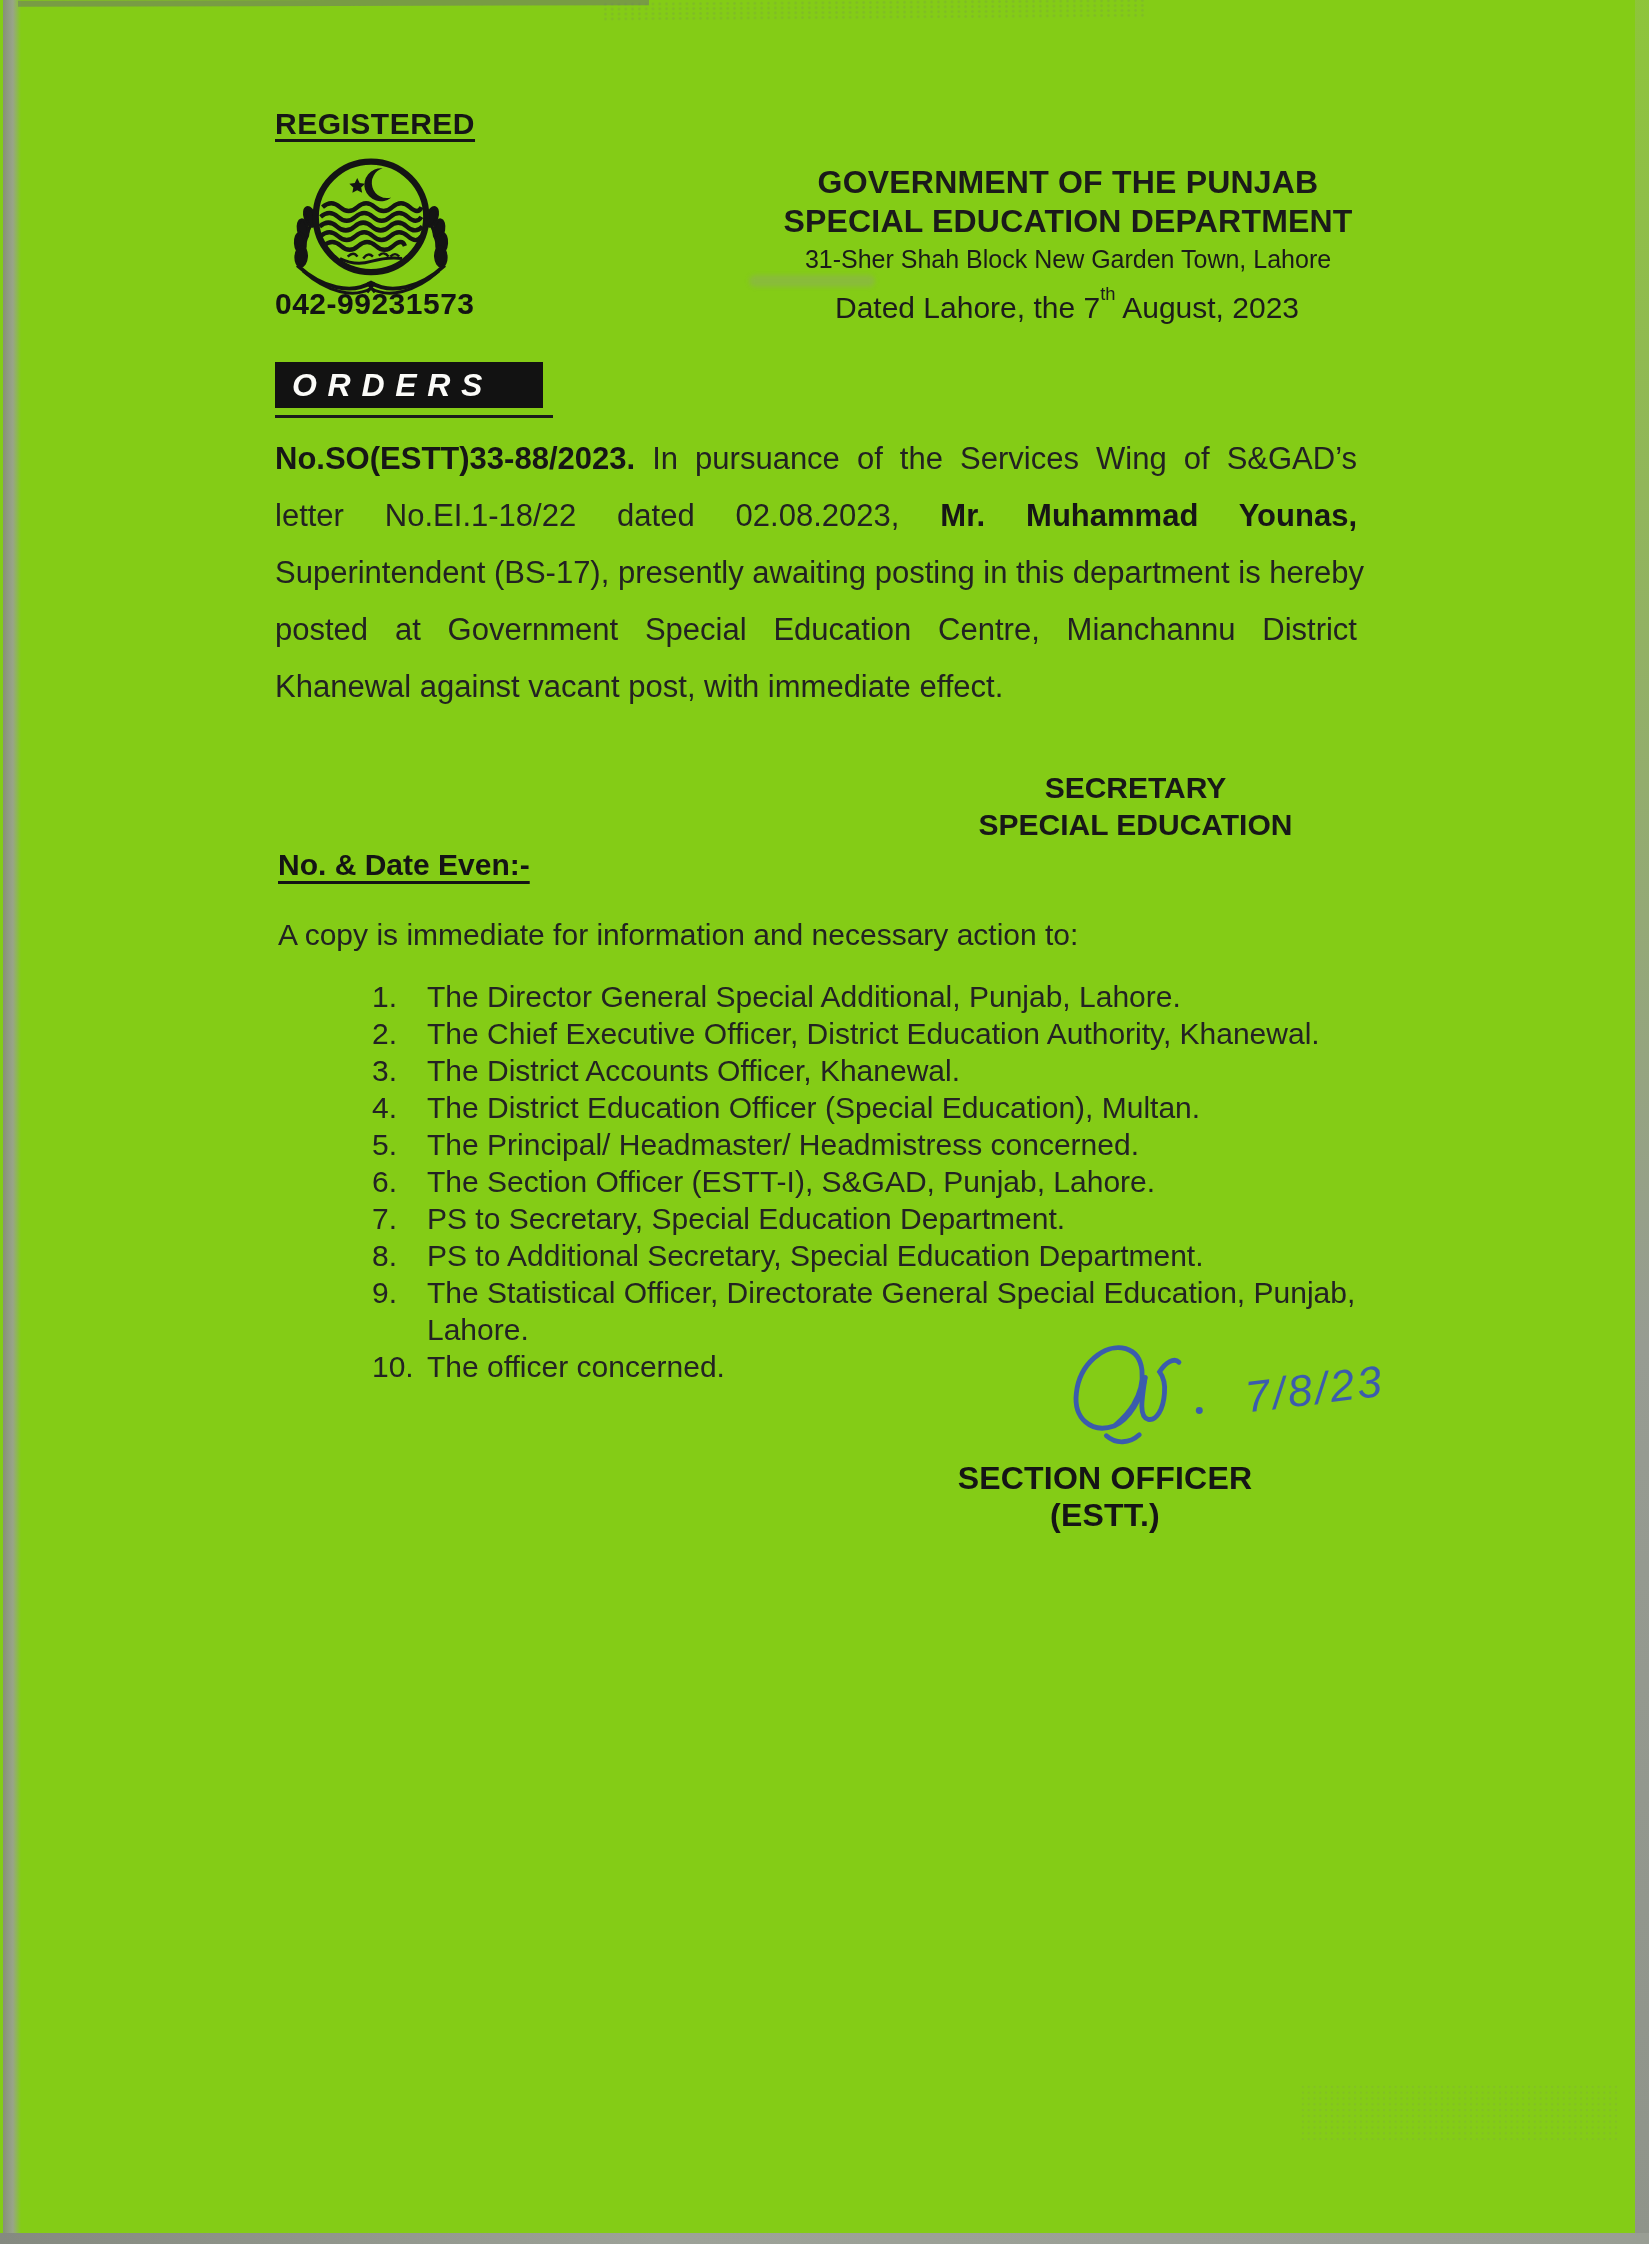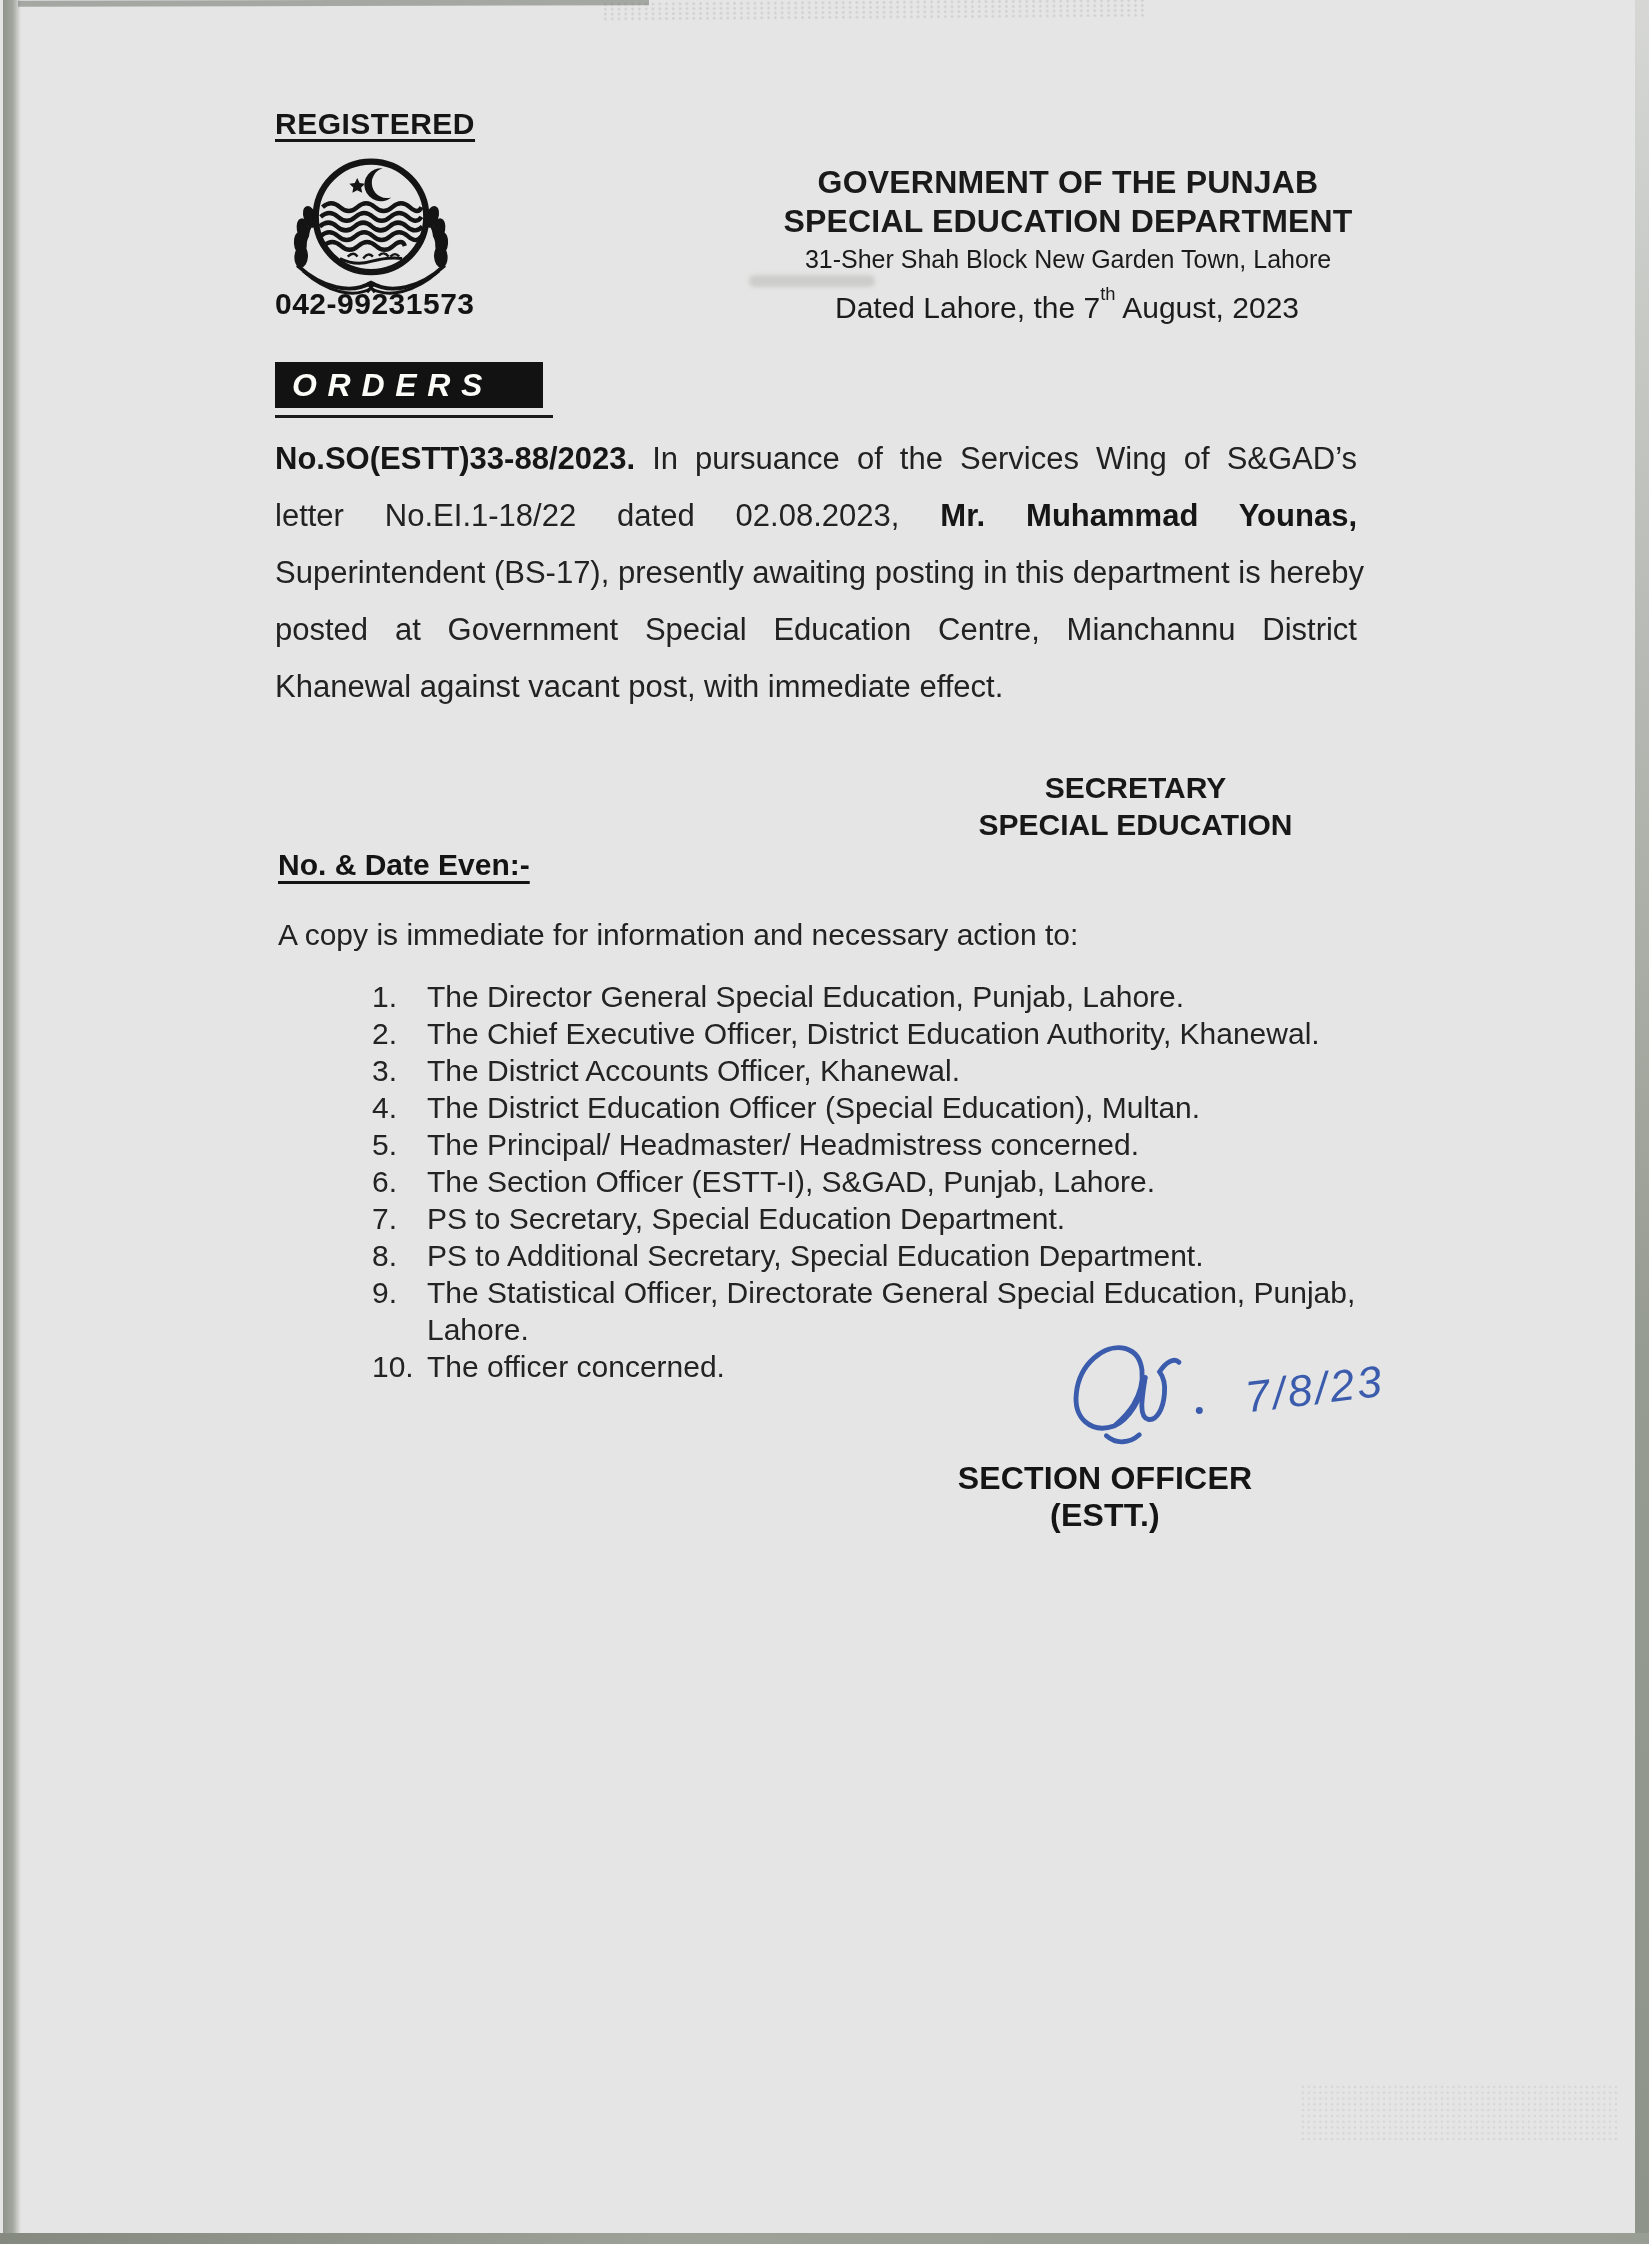--- a/index.html
+++ b/index.html
@@ -6,21 +6,21 @@
   body{
     width:1650px;height:2244px;
     background:#ffffff;
     font-family:"Liberation Sans","DejaVu Sans",sans-serif;
     color:#212121;
     position:relative;
     overflow:hidden;
   }
   .page{
     position:absolute;inset:0;
-    background:#e5e5e5;
+    background:#84cc16;
   }
   
   .edge{position:absolute;pointer-events:none;}
   .edge-left{
     left:2.9px;top:0;width:18.4px;height:2244px;
     background:linear-gradient(to right,#868a82,#9ba096 55%,rgba(200,203,196,0) 100%);
     opacity:.9;
   }
   .edge-right{
     right:0;top:0;width:15.5px;height:2244px;
@@ -213,21 +213,21 @@
   <div class="signoff">
     <div>SECRETARY</div>
     <div>SPECIAL EDUCATION</div>
   </div>
 
   <div class="no-date-heading">No. &amp; Date Even:-</div>
   <div class="copy-intro">A copy is immediate for information and necessary action to:</div>
   <ol class="dist-list">
       <li>
         <span class="num">1.</span>
-        <span class="itx">The Director General Special Education, Punjab, Lahore.</span>
+        <span class="itx">The Director General Special Additional, Punjab, Lahore.</span>
       </li>
       <li>
         <span class="num">2.</span>
         <span class="itx">The Chief Executive Officer, District Education Authority, Khanewal.</span>
       </li>
       <li>
         <span class="num">3.</span>
         <span class="itx">The District Accounts Officer, Khanewal.</span>
       </li>
       <li>

